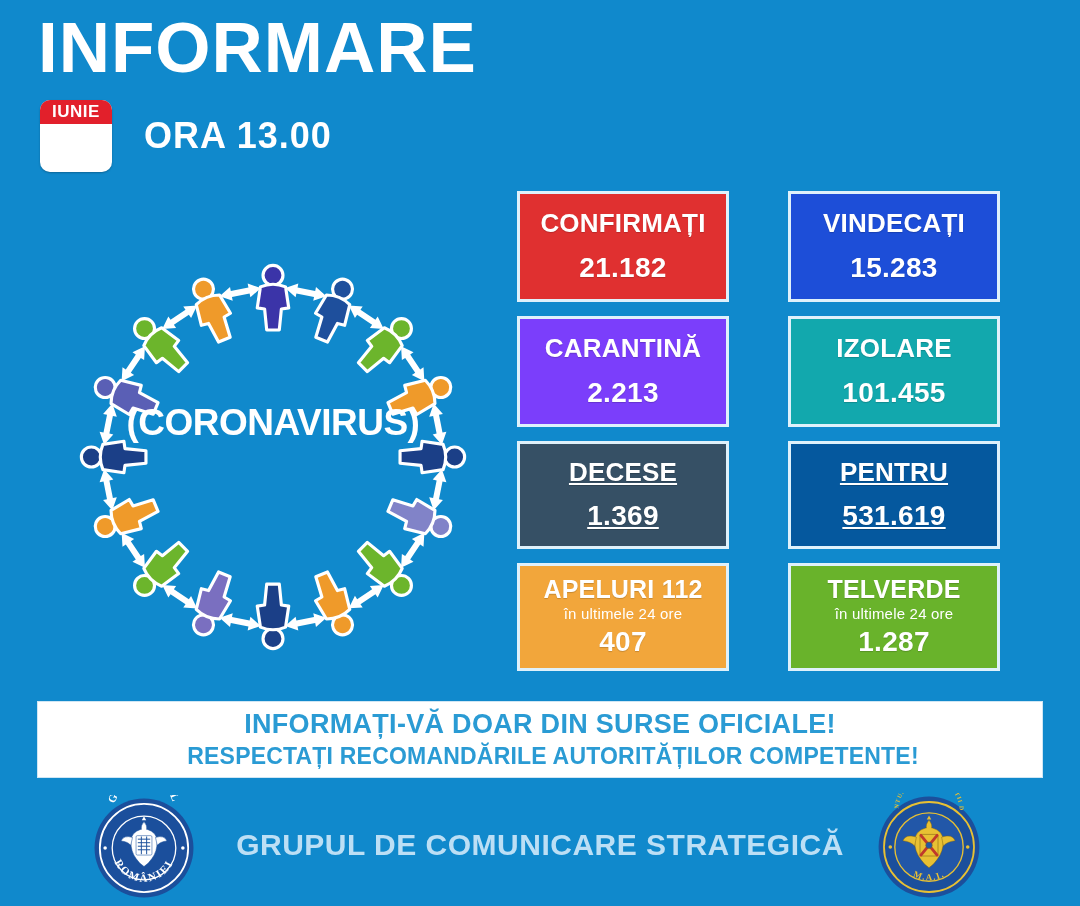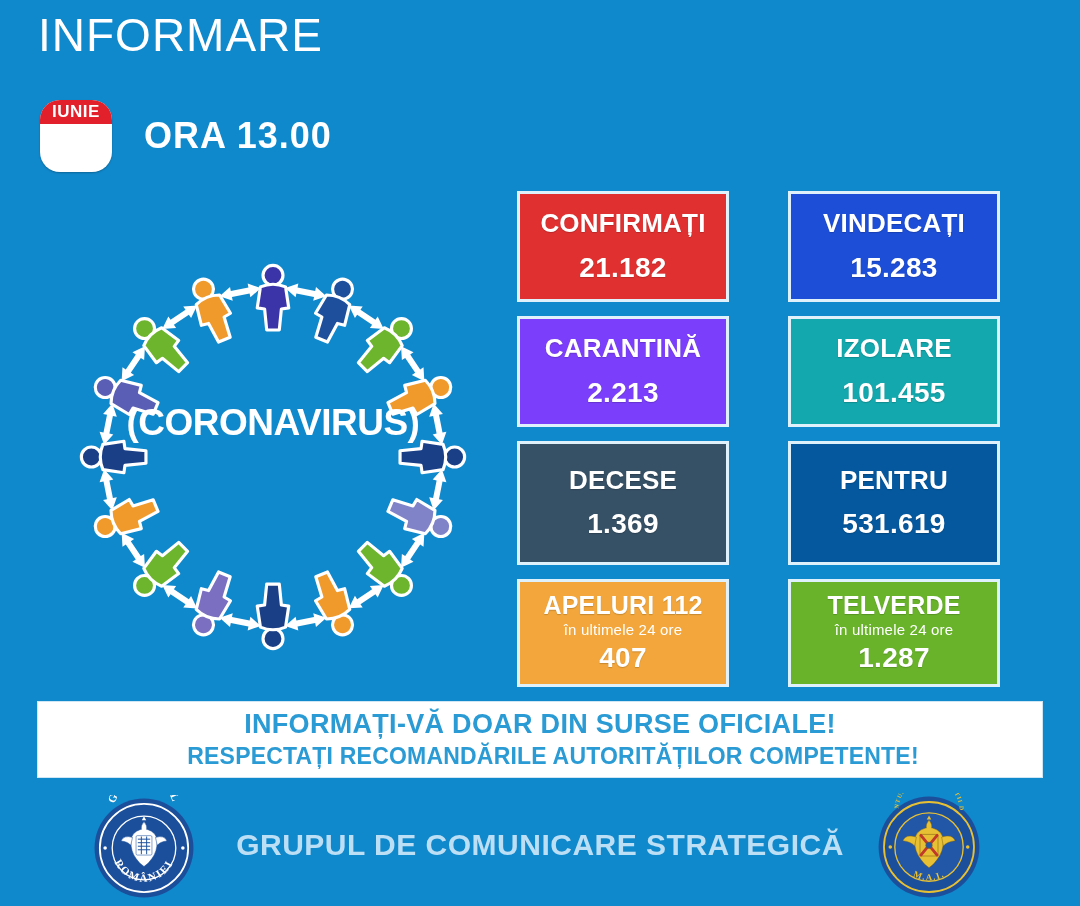--- a/index.html
+++ b/index.html
@@ -7,26 +7,26 @@
     width: 1080px; height: 906px;
     background: #1089cc;
     font-family: "Liberation Sans", sans-serif;
     overflow: hidden;
   }
   .page { position: relative; width: 1080px; height: 906px; background: #1089cc; }
 
   
   .title {
     position: absolute; left: 38px; top: 12px;
-    font-size: 46px; font-weight: normal; color: #ffffff;
+    font-size: 71px; font-weight: bold; color: #ffffff;
     letter-spacing: 1px; line-height: 1;
   }
   .datebar { position: absolute; left: 40px; top: 100px; display: flex; align-items: center; }
   .cal {
-    width: 72px; height: 72px; background: #ffffff; border-radius: 20px;
+    width: 72px; height: 72px; background: #ffffff; border-radius: 10px;
     display: flex; flex-direction: column; overflow: hidden;
     box-shadow: 0 1px 2px rgba(0,0,0,.25);
     gap: 44px;
   }
   .cal-top {
     background: #e2202b; color: #ffffff; text-align: center;
     font-size: 17px; font-weight: bold; line-height: 24px; height: 26px;
     letter-spacing: .5px; border-top-left-radius: 8px; border-top-right-radius: 8px;
   }
   .cal-day {
@@ -55,21 +55,21 @@
     display: grid; grid-template-columns: 212px 212px;
     column-gap: 59px; row-gap: 14px;
   }
   .card {
     border: 3px solid #dff1fb; position: relative;
     display: flex; flex-direction: column; align-items: center; justify-content: center;
     color: #ffffff; text-align: center;
   }
   .card.r1 { height: 111px; }
   .card.r2 { height: 111px; }
-  .card.r3 { height: 124px; }
+  .card.r3 { height: 108px; text-decoration: underline; }
   .card.r4 { height: 108px; }
   .card .lbl {
     font-size: 26px; font-weight: bold; letter-spacing: .2px; line-height: 1.1;
     text-shadow: 0 1px 1px rgba(0,0,0,.18);
   }
   .card .val {
     font-size: 28px; font-weight: bold; margin-top: 14px; letter-spacing: .3px;
     text-shadow: 0 1px 1px rgba(0,0,0,.18);
   }
   .card.compact .lbl { font-size: 25px; }

